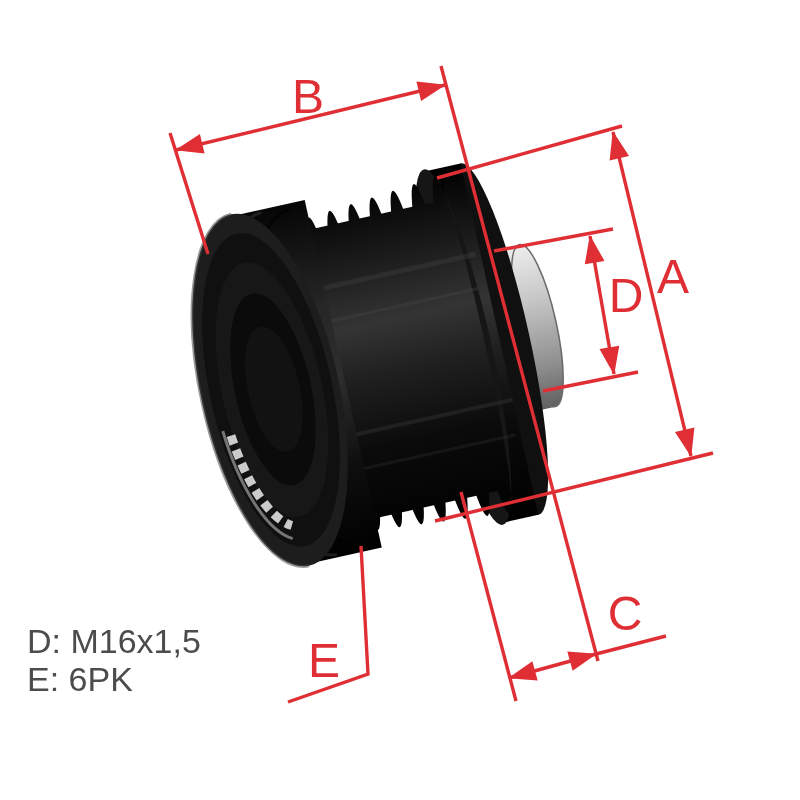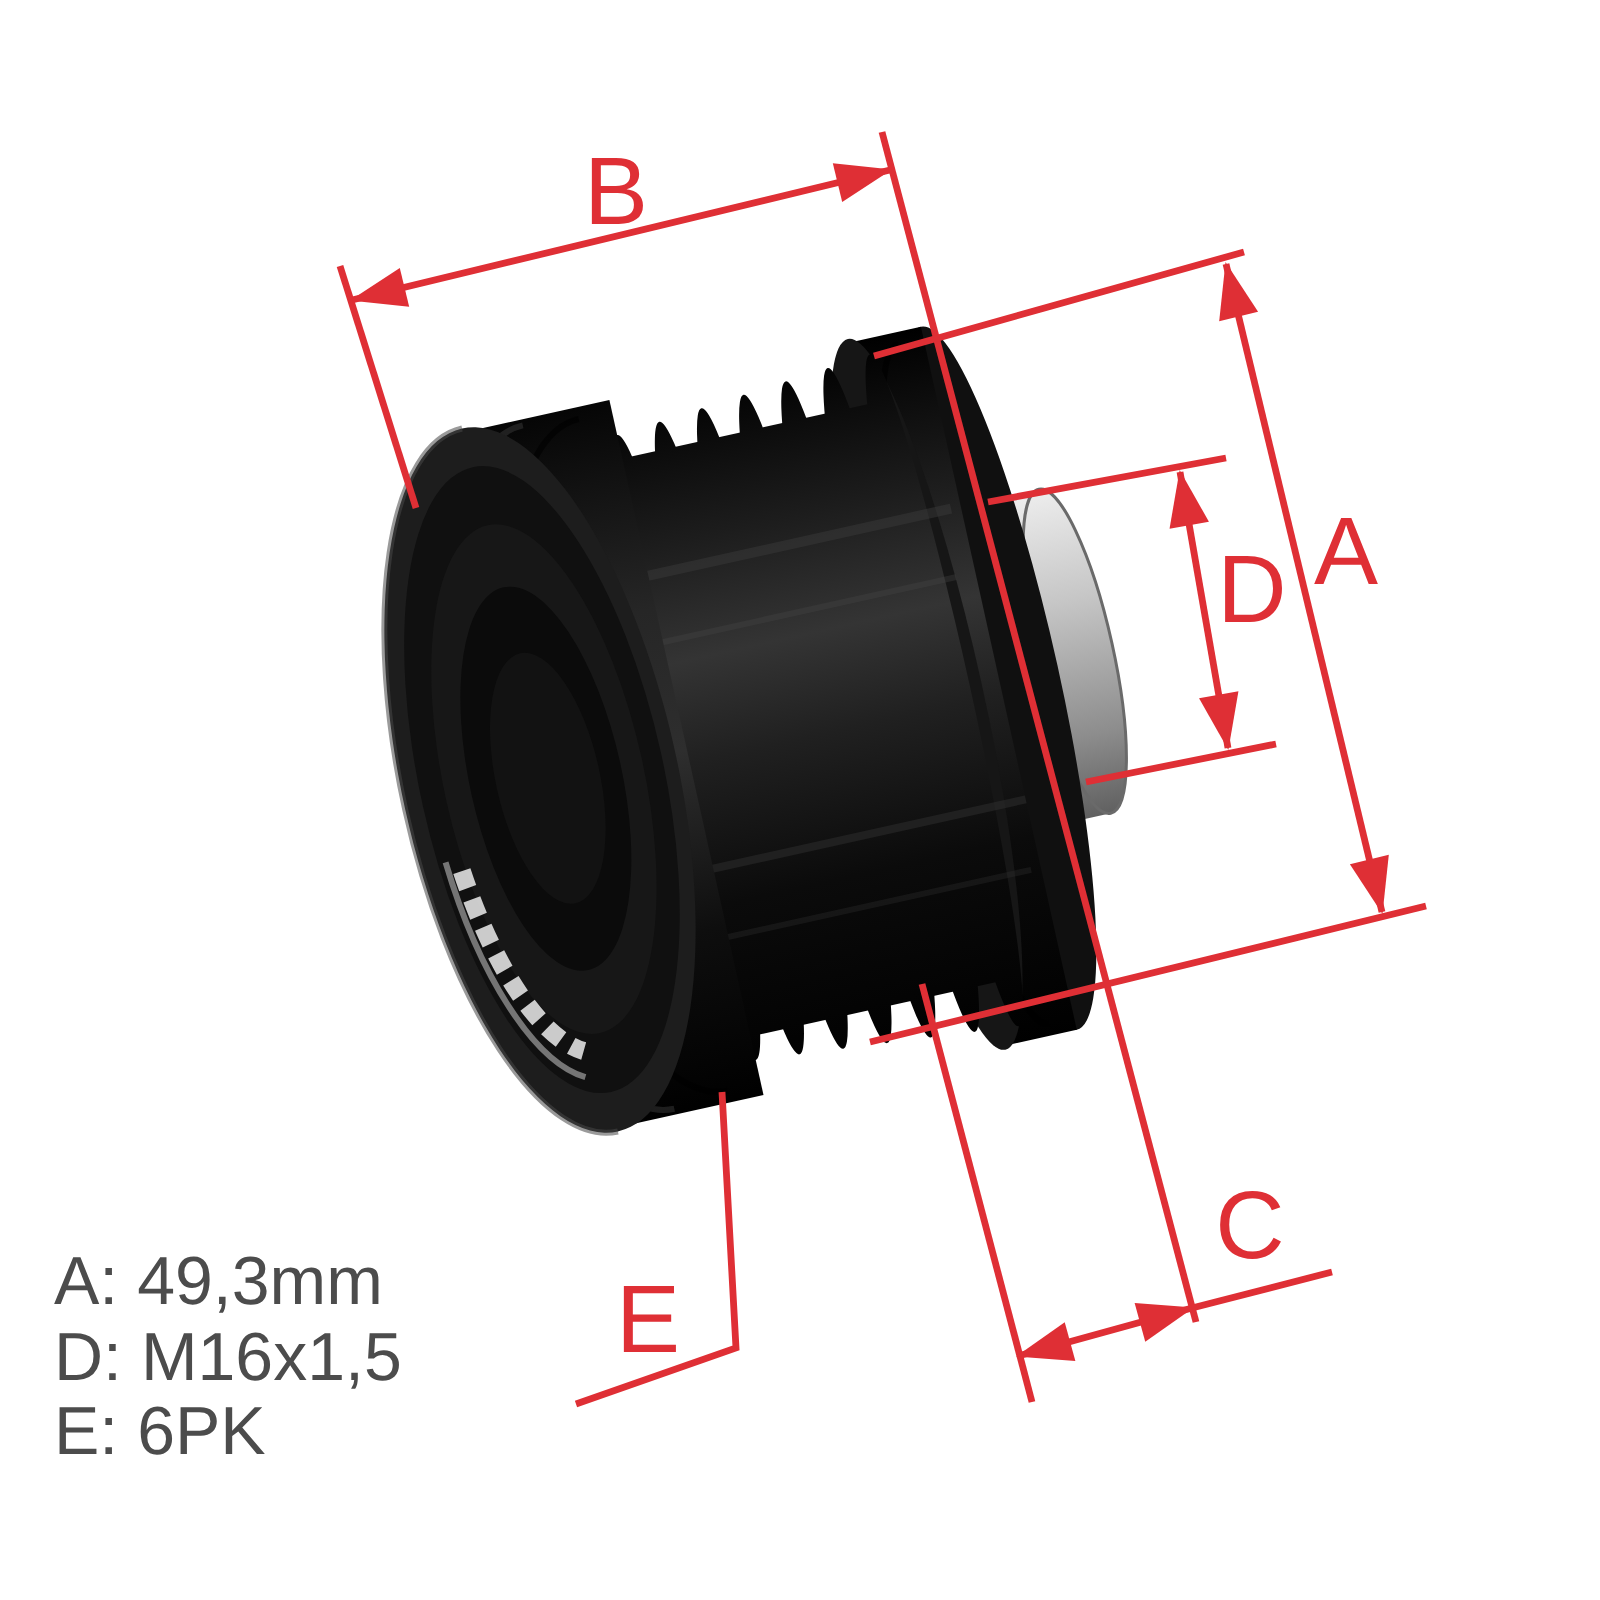--- a/index.html
+++ b/index.html
@@ -154,18 +154,17 @@
     </g>
   </svg>
 
   <div class="dim-label" style="left:308px; top:97px;">B</div>
   <div class="dim-label" style="left:673px; top:277px;">A</div>
   <div class="dim-label" style="left:626px; top:296px;">D</div>
   <div class="dim-label" style="left:625px; top:614px;">C</div>
   <div class="dim-label" style="left:324px; top:661px;">E</div>
 
   <div id="legend">
-    <div>A: 49,3mm</div>
     <div>D: M16x1,5</div>
     <div>E: 6PK</div>
   </div>
 
 </div>
 
 </body></html>

